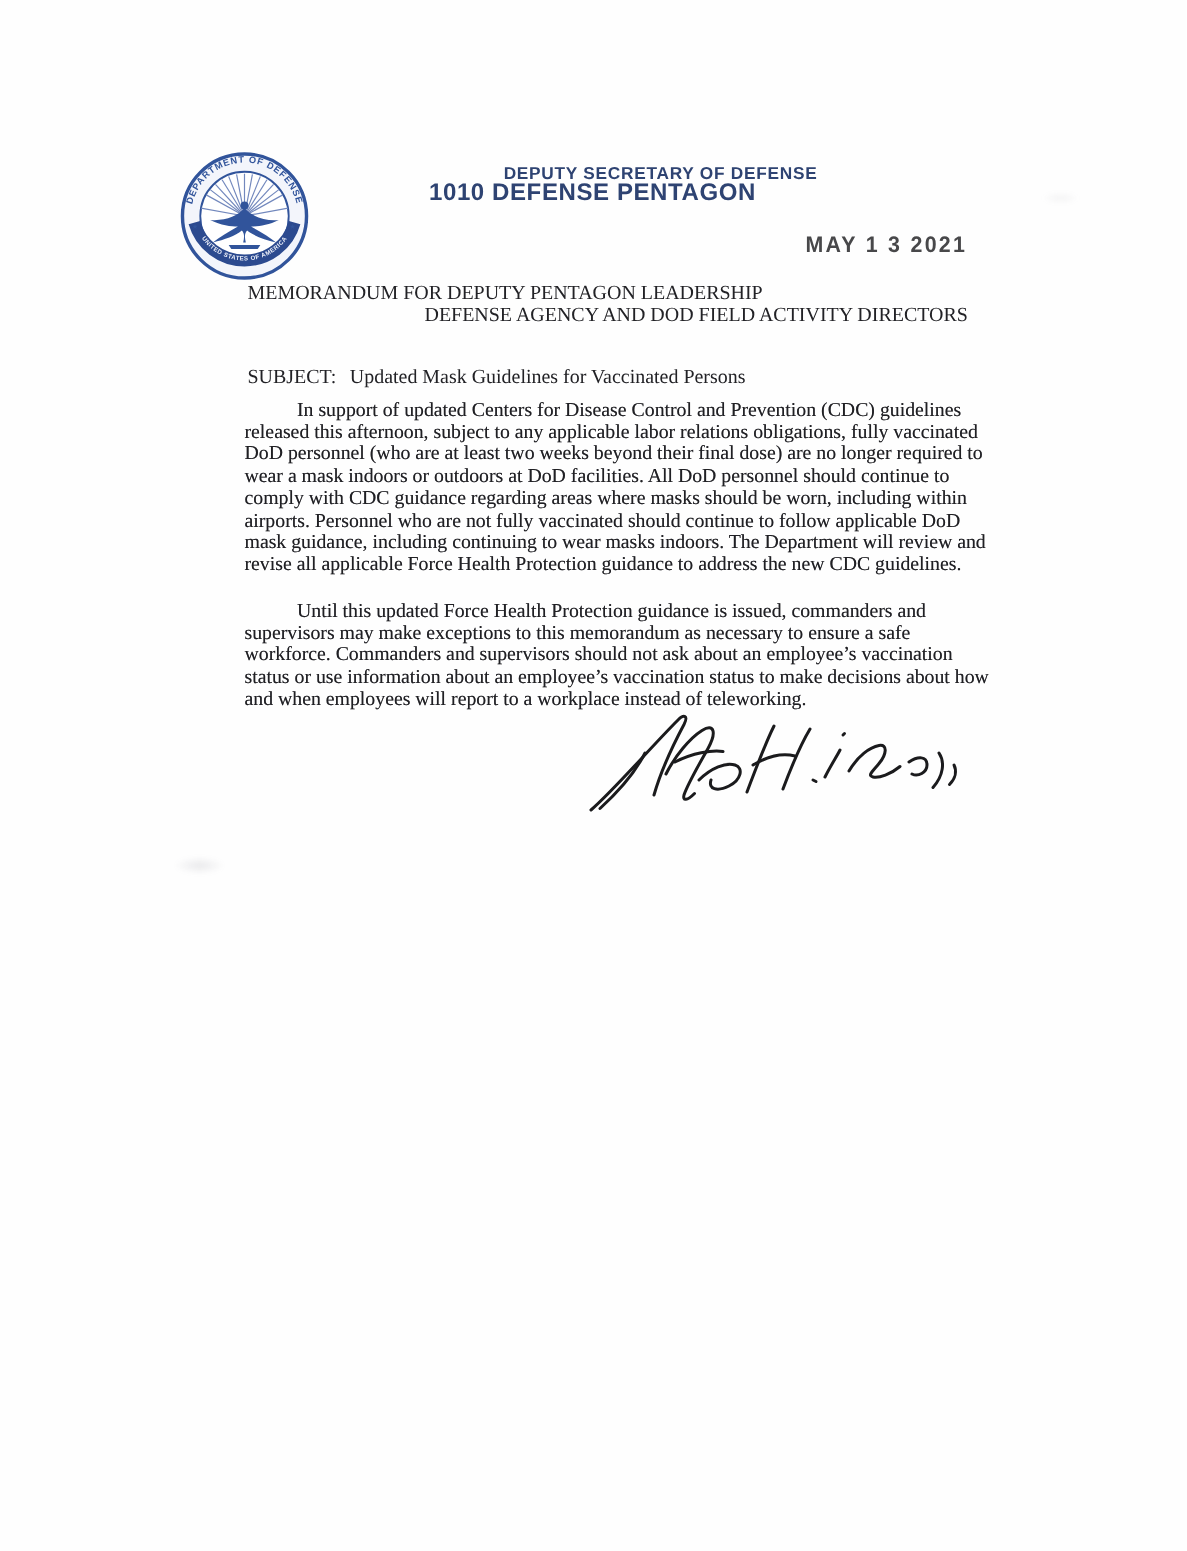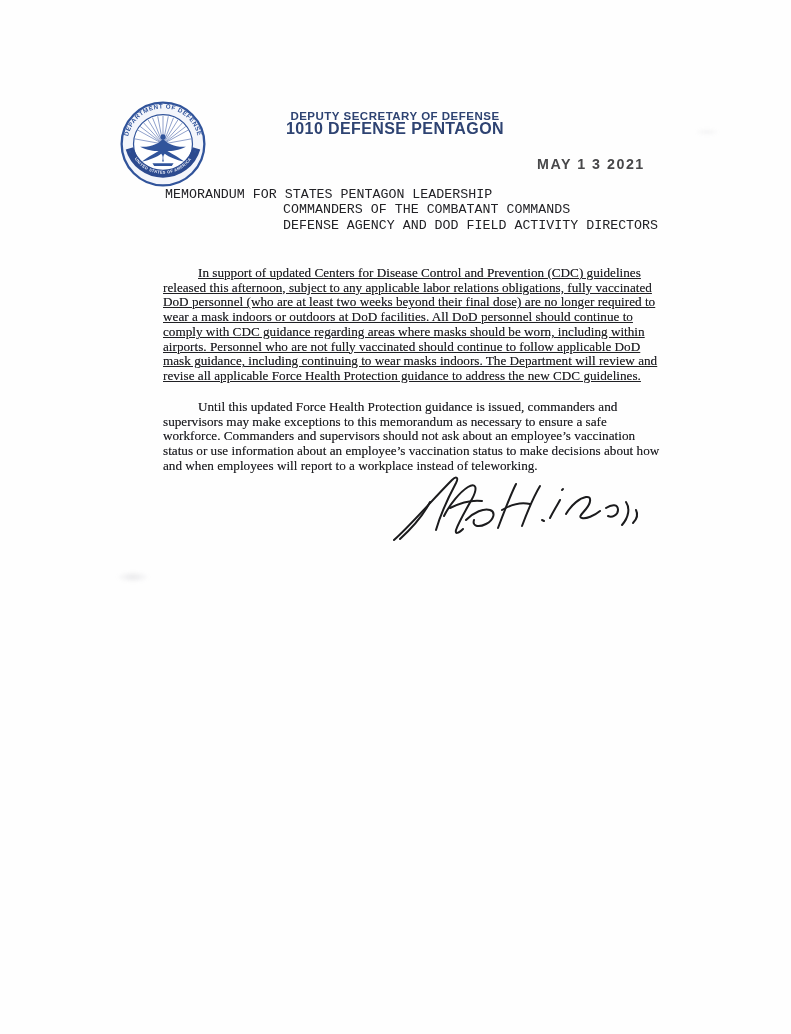--- a/index.html
+++ b/index.html
@@ -7,41 +7,41 @@
     position:relative;width:791px;height:1034px;background:#fefefe;
     font-family:"Liberation Serif",serif;color:#222226;overflow:hidden;
   }
   
   .seal{position:absolute;left:119px;top:100px;width:88px;height:88px;}
   
   .letterhead{
     position:absolute;left:245px;top:110px;width:300px;text-align:center;
     font-family:"Liberation Sans",sans-serif;font-weight:bold;color:#2e4372;
   }
-  .lh1{font-size:11.5px;letter-spacing:.5px;line-height:13px;}
+  .lh1{font-size:11.5px;letter-spacing:.5px;line-height:13px;text-align:right;}
   .lh2,.lh3{font-size:16px;letter-spacing:.4px;line-height:12.5px;}
   
   .datestamp{
     position:absolute;left:537px;top:155px;
     font-family:"Liberation Sans",sans-serif;font-weight:bold;font-size:15px;
     letter-spacing:1.6px;color:#48484a;transform:scaleX(.95);transform-origin:left;
   }
   
-  .memo-head{position:absolute;left:165px;top:187px;font-size:13.3px;line-height:15.4px;white-space:nowrap;font-family:Liberation Mono, monospace;}
+  .memo-head{position:absolute;left:165px;top:187px;font-size:13.3px;line-height:15.4px;white-space:nowrap;}
   .memo-head .r{margin-left:118px;}
   .memo-head .first{display:flex;gap:0;}
   .subject{position:absolute;left:165px;top:243px;font-size:13.3px;white-space:nowrap;}
   .subject .lbl{margin-right:9px;}
   
   .para{
     position:absolute;left:163px;width:503px;font-size:13.2px;line-height:14.7px;
     text-indent:35px;text-align:left;color:#202024;
     text-shadow:0 0 .4px rgba(40,40,48,.55);
   }
-  .p1{top:266px;text-decoration:underline;}
+  .p1{top:266px;}
   .p2{top:400px;}
   
   .sig{position:absolute;left:390px;top:468px;width:252px;height:82px;}
   
   .smudge{
     position:absolute;left:116px;top:571px;width:34px;height:12px;border-radius:50%;
     background:radial-gradient(ellipse at center,rgba(110,110,125,.14),rgba(110,110,125,0) 70%);
     filter:blur(1.5px);
   }
   .smudge2{
@@ -108,26 +108,28 @@
 
   <div class="letterhead">
     <div class="lh1">DEPUTY SECRETARY OF DEFENSE</div>
     <div class="lh2">1010 DEFENSE PENTAGON</div>
   </div>
 
   <div class="datestamp">MAY 1 3 2021</div>
 
   <div class="memo-head">
     <div class="first">
-      <span>MEMORANDUM FOR</span>&nbsp;<span>STATES PENTAGON LEADERSHIP</span>
+      <span>MEMORANDUM FOR</span>&nbsp;<span>DEPUTY PENTAGON LEADERSHIP</span>
     </div>
-    <div class="r">COMMANDERS OF THE COMBATANT COMMANDS</div>
     <div class="r">DEFENSE AGENCY AND DOD FIELD ACTIVITY DIRECTORS</div>
   </div>
 
+  <div class="subject">
+    <span class="lbl">SUBJECT:</span><span>Updated Mask Guidelines for Vaccinated Persons</span>
+  </div>
 
   <div class="para p1">In support of updated Centers for Disease Control and Prevention (CDC) guidelines released this afternoon, subject to any applicable labor relations obligations, fully vaccinated DoD personnel (who are at least two weeks beyond their final dose) are no longer required to wear a mask indoors or outdoors at DoD facilities.  All DoD personnel should continue to comply with CDC guidance regarding areas where masks should be worn, including within airports.  Personnel who are not fully vaccinated should continue to follow applicable DoD mask guidance, including continuing to wear masks indoors.  The Department will review and revise all applicable Force Health Protection guidance to address the new CDC guidelines.</div>
   <div class="para p2">Until this updated Force Health Protection guidance is issued, commanders and supervisors may make exceptions to this memorandum as necessary to ensure a safe workforce.  Commanders and supervisors should not ask about an employee’s vaccination status or use information about an employee’s vaccination status to make decisions about how and when employees will report to a workplace instead of teleworking.</div>
 
   <svg class="sig" viewBox="0 0 252 82" xmlns="http://www.w3.org/2000/svg">
     <g fill="none" stroke="#1b1b1d" stroke-width="2" stroke-linecap="round" stroke-linejoin="round">
 
       <path d="M4,72 C20,58 44,30 62,12 C66,8 69,9 66,15 C58,30 50,48 46,62"></path>
       <path d="M40,34 C34,46 22,60 10,71"></path>
 

